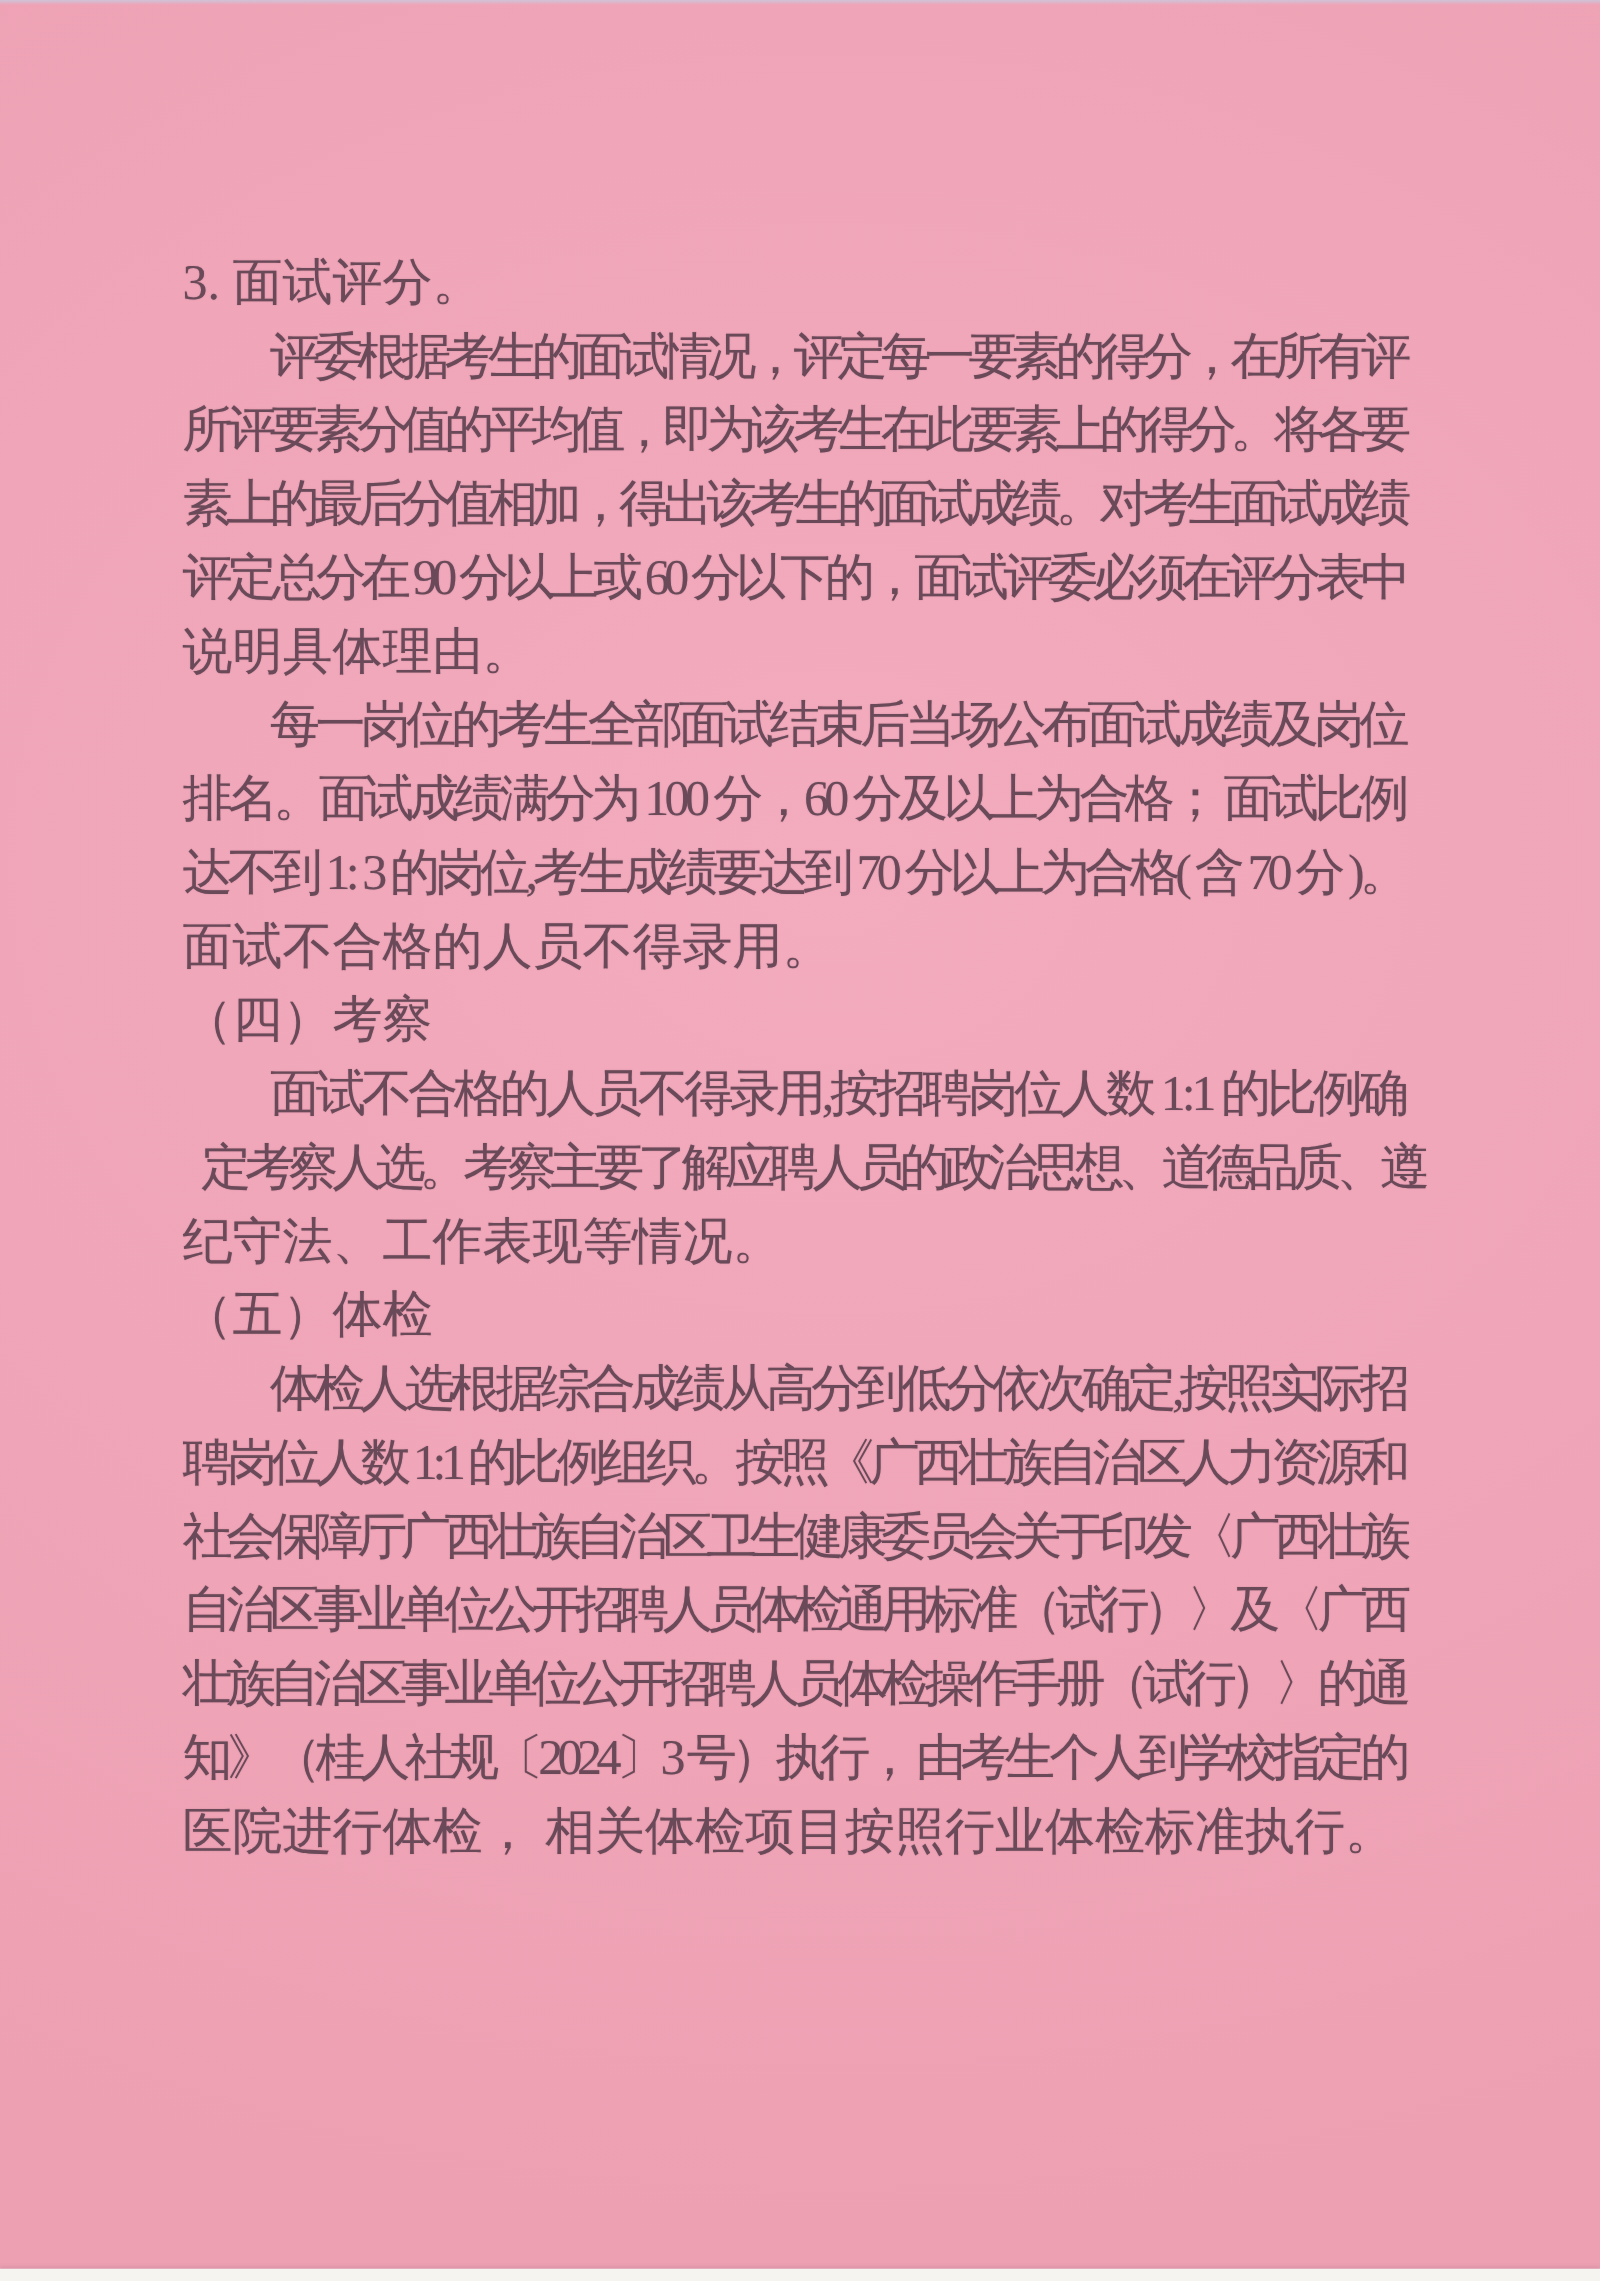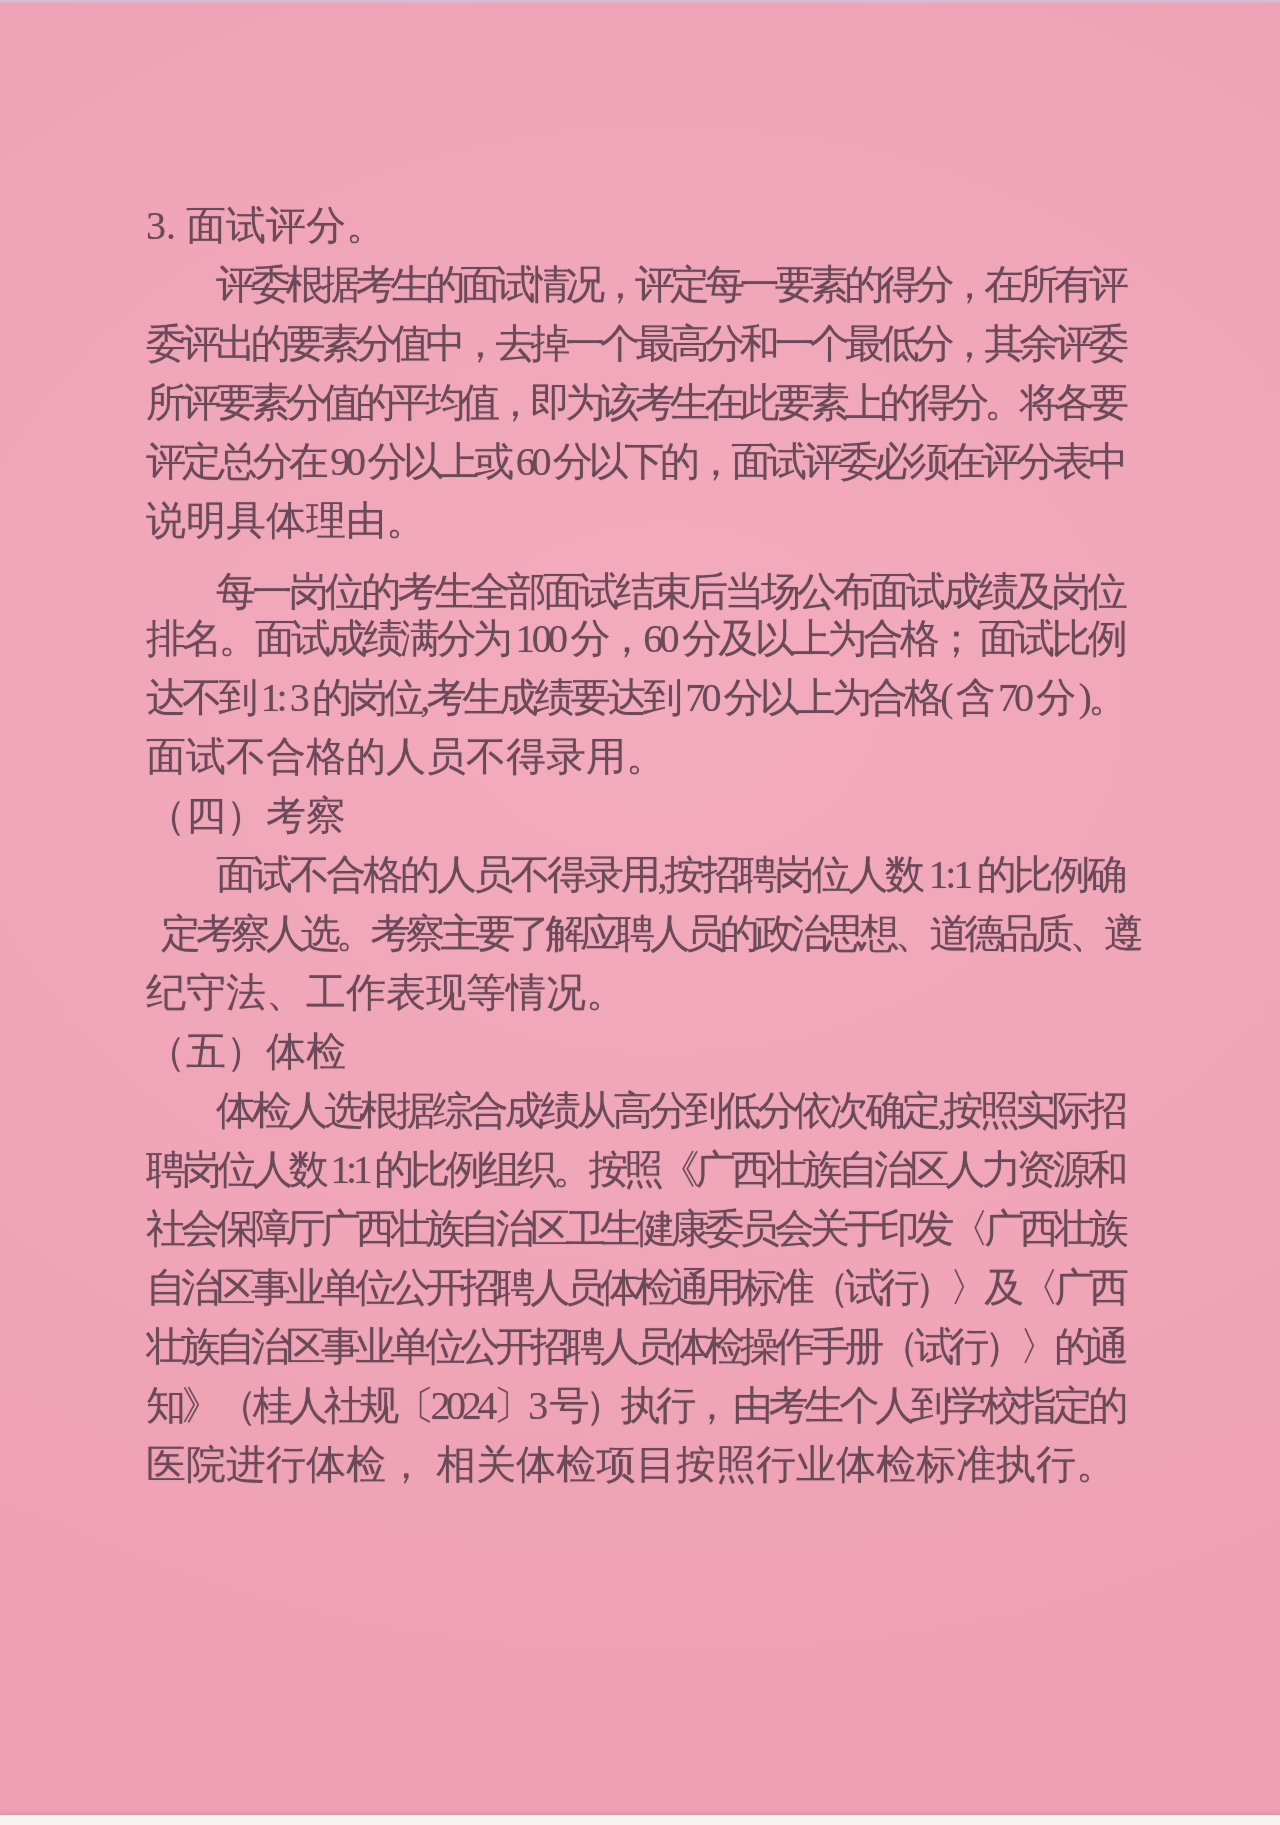--- a/index.html
+++ b/index.html
@@ -59,25 +59,25 @@
   }
 </style>
 </head>
 <body>
 
 <div class="paper">
   <div class="edge-top"></div>
   <div class="text-block">
       <div class="line"><span>3. 面试评分。</span></div>
       <div class="line indent"><span style="letter-spacing: -5.07692px;">评委根据考生的面试情况，评定每一要素的得分，在所有评</span></div>
-      <div class="line"><span style="letter-spacing: -5.07143px;">委评出的要素分值中，去掉一个最高分和一个最低分，其余评委</span></div>
       <div class="line"><span style="letter-spacing: -5.07143px;">所评要素分值的平均值，即为该考生在此要素上的得分。将各要</span></div>
+      <div class="line"><span style="letter-spacing: -5.07143px;">素上的最后分值相加，得出该考生的面试成绩。对考生面试成绩</span></div>
       <div class="line"><span style="letter-spacing: -4.30303px;">评定总分在 90 分以上或 60 分以下的，面试评委必须在评分表中</span></div>
       <div class="line"><span>说明具体理由。</span></div>
-      <div class="line indent"><span style="letter-spacing: -3.68px; margin-top: 12px;">每一岗位的考生全部面试结束后当场公布面试成绩及岗位</span></div>
+      <div class="line indent"><span style="letter-spacing: -3.68px;">每一岗位的考生全部面试结束后当场公布面试成绩及岗位</span></div>
       <div class="line"><span style="letter-spacing: -3.69697px;">排名。面试成绩满分为 100 分，60 分及以上为合格； 面试比例</span></div>
       <div class="line"><span style="letter-spacing: -3.89672px;">达不到 1: 3 的岗位,考生成绩要达到 70 分以上为合格( 含 70 分 )。</span></div>
       <div class="line"><span>面试不合格的人员不得录用。</span></div>
       <div class="line"><span>（四）考察</span></div>
       <div class="line indent"><span style="letter-spacing: -3.21121px;">面试不合格的人员不得录用,按招聘岗位人数 1:1 的比例确</span></div>
       <div class="line"><span style="letter-spacing: -5.07143px; margin-left: 15px;">定考察人选。考察主要了解应聘人员的政治思想、道德品质、遵</span></div>
       <div class="line"><span>纪守法、工作表现等情况。</span></div>
       <div class="line"><span>（五）体检</span></div>
       <div class="line indent"><span style="letter-spacing: -3.92308px;">体检人选根据综合成绩从高分到低分依次确定,按照实际招</span></div>
       <div class="line"><span style="letter-spacing: -4.29435px;">聘岗位人数 1:1 的比例组织。按照《广西壮族自治区人力资源和</span></div>

